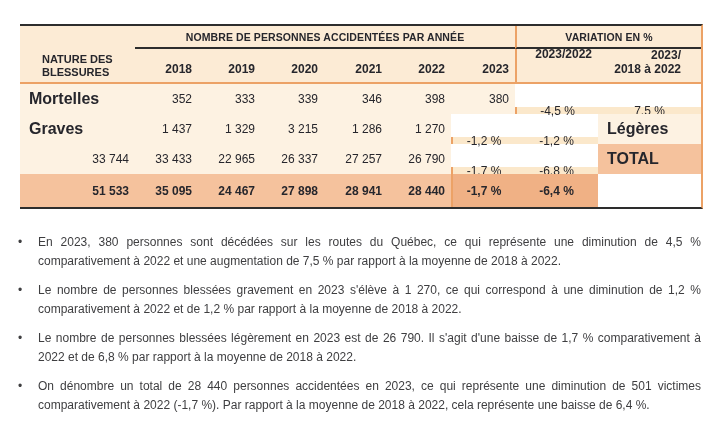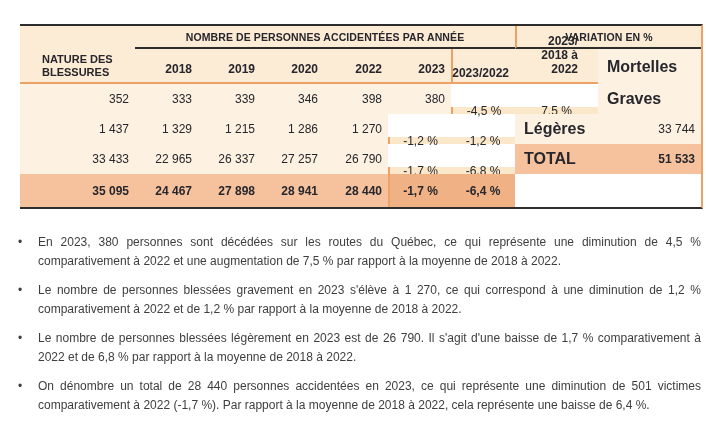--- a/index.html
+++ b/index.html
@@ -37,21 +37,21 @@
     white-space:normal;line-height:13px;align-items:center;
   }
   .year-hdr{
     font-weight:bold;font-size:12px;
     justify-content:flex-end;align-items:flex-end;
     padding:0 6px 6px 0;
   }
   .var-hdr1{
     font-weight:bold;font-size:12px;
     justify-content:flex-end;align-items:flex-end;
-    padding:0 6px 2px 0;
+    padding:0 6px 21px 0;
   }
   .var-hdr2{
     font-weight:bold;font-size:12px;
     flex-direction:column;justify-content:flex-end;align-items:flex-end;
     padding:0 20px 6px 0;line-height:14px;white-space:normal;text-align:right;
   }
   .row-label{font-weight:bold;font-size:16px;padding-left:9px;}
   .num{justify-content:flex-end;font-size:12px;padding-right:6px;}
   .pct{justify-content:center;font-size:12px;}
   .tot{font-weight:bold;}
@@ -75,20 +75,21 @@
 <div class="stats-table">
 
   <div class="cell hdr-bg"></div>
   <div class="cell hdr-bg group-hdr" style="grid-column:2 / span 6">NOMBRE DE PERSONNES ACCIDENTÉES PAR ANNÉE</div>
   <div class="cell hdr-bg group-hdr divider-left" style="grid-column:8 / span 2">VARIATION EN %</div>
 
   <div class="cell hdr-bg corner under-orange">NATURE DES BLESSURES</div>
   <div class="cell hdr-bg year-hdr under-orange">2018</div>
   <div class="cell hdr-bg year-hdr under-orange">2019</div>
   <div class="cell hdr-bg year-hdr under-orange">2020</div>
+  <div class="cell hdr-bg year-hdr under-orange">2021</div>
   <div class="cell hdr-bg year-hdr under-orange">2022</div>
   <div class="cell hdr-bg year-hdr under-orange">2023</div>
   <div class="cell hdr-bg var-hdr1 under-orange divider-left">2023/2022</div>
   <div class="cell hdr-bg var-hdr2 under-orange">
     <span>2023/</span>
     <span>2018 à 2022</span>
   </div>
 
   <div class="cell body-bg row-label">Mortelles</div>
   <div class="cell body-bg num">352</div>
@@ -96,21 +97,21 @@
   <div class="cell body-bg num">339</div>
   <div class="cell body-bg num">346</div>
   <div class="cell body-bg num">398</div>
   <div class="cell body-bg num">380</div>
   <div class="cell var-bg pct divider-left">-4,5 %</div>
   <div class="cell var-bg pct">7,5 %</div>
 
   <div class="cell body-bg row-label">Graves</div>
   <div class="cell body-bg num">1 437</div>
   <div class="cell body-bg num">1 329</div>
-  <div class="cell body-bg num">1 215</div>
+  <div class="cell body-bg num">3 215</div>
   <div class="cell body-bg num">1 286</div>
   <div class="cell body-bg num">1 270</div>
   <div class="cell var-bg pct divider-left">-1,2 %</div>
   <div class="cell var-bg pct">-1,2 %</div>
 
   <div class="cell body-bg row-label">Légères</div>
   <div class="cell body-bg num">33 744</div>
   <div class="cell body-bg num">33 433</div>
   <div class="cell body-bg num">22 965</div>
   <div class="cell body-bg num">26 337</div>

